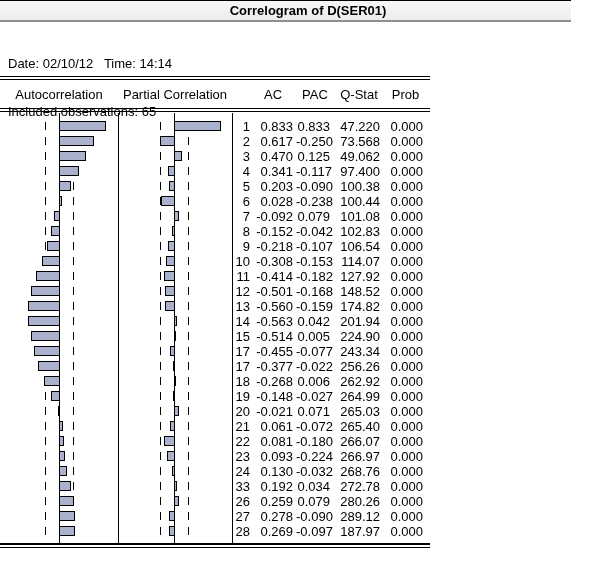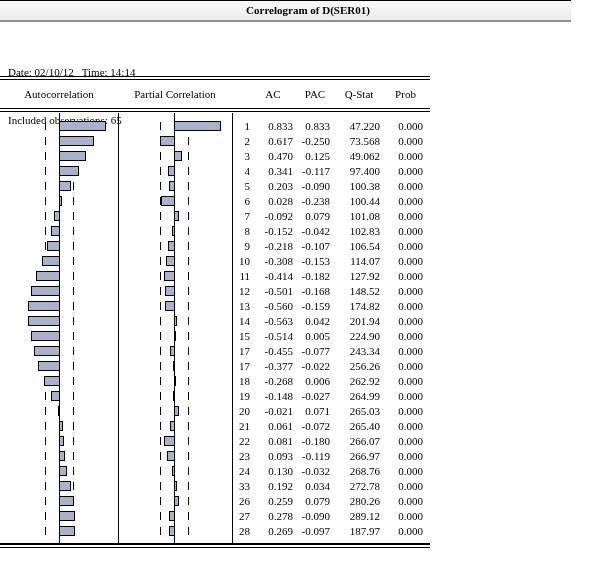--- a/index.html
+++ b/index.html
@@ -1,27 +1,27 @@
 <!DOCTYPE html>
 <html style="--bar-fill: #a9b1cc;"><head>
 <meta charset="utf-8">
 <style>
   html,body { margin:0; padding:0; background:#ffffff; }
   .window {
     position:relative; width:571px; height:565px; background:#ffffff;
-    font-family:Liberation Serif, serif; font-size:11px; color:#000;
+    font-family:Liberation Sans, sans-serif; font-size:13px; color:#000;
     overflow:hidden;
   }
   .titlebar {
     position:absolute; left:0; top:0; width:616px; height:19px;
     border-top:1px solid #000; border-bottom:2px solid #8f8f8f;
     background:linear-gradient(#f7f7f7,#ededed);
     text-align:center; font-weight:bold; line-height:19px;
   }
-  .info { position:absolute; left:8px; top:32px; line-height:16px; white-space:pre; }
+  .info { position:absolute; left:8px; top:24px; line-height:16px; white-space:pre; }
   .info div { height:16px; }
 
   .hline { position:absolute; left:0; width:430px; height:1px; background:#000; }
   .hline.thick { height:2px; }
 
   .colhead { position:absolute; top:87px; height:15px; line-height:15px; text-align:center; }
 
   .vline { position:absolute; top:113px; width:1px; height:430px; background:#000; }
   .vdash {
     position:absolute; top:119px; width:1px; height:421px;
@@ -370,21 +370,21 @@
       </div>
       <div class="row">
         <div class="cell-chart1">
           <div class="bar" style="width: 6px; left: 59px;"></div>
         </div>
         <div class="cell-chart2">
           <div class="bar" style="width: 8px; left: 49px;"></div>
         </div>
         <div class="num lag">23</div>
         <div class="num ac">0.093</div>
-        <div class="num pac">-0.119</div>
+        <div class="num pac">-0.224</div>
         <div class="num qstat">266.97</div>
         <div class="num prob">0.000</div>
       </div>
       <div class="row">
         <div class="cell-chart1">
           <div class="bar" style="width: 8px; left: 59px;"></div>
         </div>
         <div class="cell-chart2">
           <div class="bar" style="width: 3px; left: 54px;"></div>
         </div>

